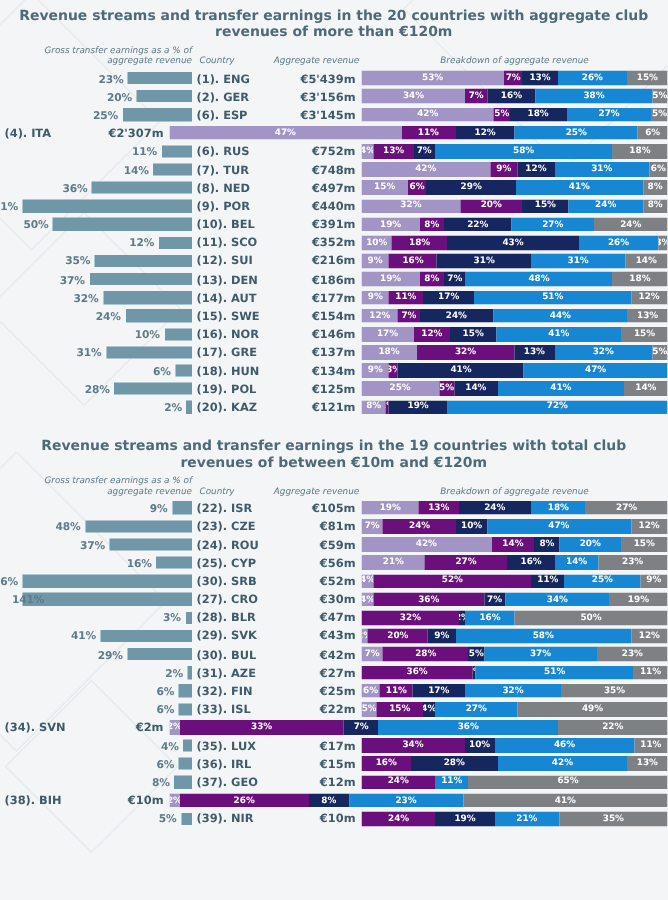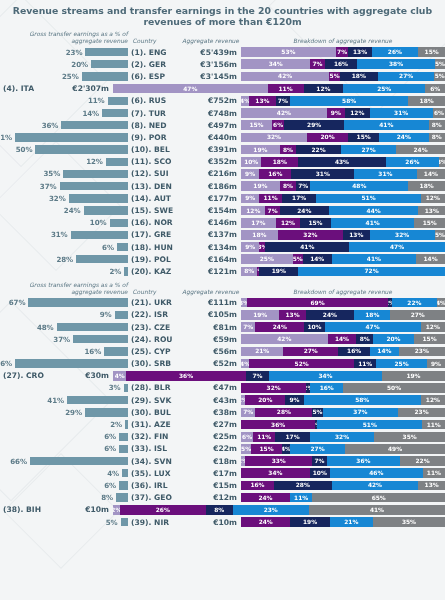--- a/index.html
+++ b/index.html
@@ -337,21 +337,21 @@
           <div class="seg s2" style="flex: 41 0 0px; background: rgb(22, 38, 94);">41%</div>
           <div class="seg s3" style="flex: 47 0 0px; background: rgb(23, 135, 212);">47%</div>
         </div>
       </div>
       <div class="row">
         <div class="c-bar">
           <span class="pct">28%</span>
           <span class="bar" style="width: 51.9px; background: rgb(111, 151, 168);"></span>
         </div>
         <div class="c-country">(19). POL</div>
-        <div class="c-rev">€164m</div>
+        <div class="c-rev">€125m</div>
         <div class="c-stack">
           <div class="seg s0" style="flex: 25 0 0px; background: rgb(162, 148, 196);">25%</div>
           <div class="seg s1" style="flex: 5 0 0px; background: rgb(107, 15, 124);">5%</div>
           <div class="seg s2" style="flex: 14 0 0px; background: rgb(22, 38, 94);">14%</div>
           <div class="seg s3" style="flex: 41 0 0px; background: rgb(23, 135, 212);">41%</div>
           <div class="seg s4" style="flex: 14 0 0px; background: rgb(126, 129, 132);">14%</div>
         </div>
       </div>
       <div class="row">
         <div class="c-bar">
@@ -362,46 +362,32 @@
         <div class="c-rev">€121m</div>
         <div class="c-stack">
           <div class="seg s0" style="flex: 8 0 0px; background: rgb(162, 148, 196);">8%</div>
           <div class="seg s1" style="flex: 1 0 0px; background: rgb(107, 15, 124);">1%</div>
           <div class="seg s2" style="flex: 19 0 0px; background: rgb(22, 38, 94);">19%</div>
           <div class="seg s3" style="flex: 72 0 0px; background: rgb(23, 135, 212);">72%</div>
         </div>
       </div>
     </div>
 
+  <div class="sec-title" id="title2">Revenue streams and transfer earnings in the 19 countries with total club revenues of between €10m and €120m</div>
 
   <div class="hdr">
     <div class="h-bar">Gross transfer earnings as a % of aggregate revenue</div>
     <div class="h-country">Country</div>
     <div class="h-rev">Aggregate revenue</div>
     <div class="h-break">Breakdown of aggregate revenue</div>
   </div>
 
   <div class="rows" id="rows2">
       <div class="row">
         <div class="c-bar">
-          <span class="pct">67%</span>
-          <span class="bar" style="width: 99.6px; background: rgb(111, 151, 168);"></span>
-        </div>
-        <div class="c-country">(21). UKR</div>
-        <div class="c-rev">€111m</div>
-        <div class="c-stack">
-          <div class="seg s0" style="flex: 3 0 0px; background: rgb(162, 148, 196);">3%</div>
-          <div class="seg s1" style="flex: 69 0 0px; background: rgb(107, 15, 124);">69%</div>
-          <div class="seg s2" style="flex: 2 0 0px; background: rgb(22, 38, 94);">2%</div>
-          <div class="seg s3" style="flex: 22 0 0px; background: rgb(23, 135, 212);">22%</div>
-          <div class="seg s4" style="flex: 4 0 0px; background: rgb(126, 129, 132);">4%</div>
-        </div>
-      </div>
-      <div class="row">
-        <div class="c-bar">
           <span class="pct">9%</span>
           <span class="bar" style="width: 13.4px; background: rgb(111, 151, 168);"></span>
         </div>
         <div class="c-country">(22). ISR</div>
         <div class="c-rev">€105m</div>
         <div class="c-stack">
           <div class="seg s0" style="flex: 19 0 0px; background: rgb(162, 148, 196);">19%</div>
           <div class="seg s1" style="flex: 13 0 0px; background: rgb(107, 15, 124);">13%</div>
           <div class="seg s2" style="flex: 24 0 0px; background: rgb(22, 38, 94);">24%</div>
           <div class="seg s3" style="flex: 18 0 0px; background: rgb(23, 135, 212);">18%</div>
@@ -462,20 +448,24 @@
         <div class="c-rev">€52m</div>
         <div class="c-stack">
           <div class="seg s0" style="flex: 4 0 0px; background: rgb(162, 148, 196);">4%</div>
           <div class="seg s1" style="flex: 52 0 0px; background: rgb(107, 15, 124);">52%</div>
           <div class="seg s2" style="flex: 11 0 0px; background: rgb(22, 38, 94);">11%</div>
           <div class="seg s3" style="flex: 25 0 0px; background: rgb(23, 135, 212);">25%</div>
           <div class="seg s4" style="flex: 9 0 0px; background: rgb(126, 129, 132);">9%</div>
         </div>
       </div>
       <div class="row">
+        <div class="c-bar" style="position: relative;">
+          <span class="pct" style="position: absolute; left: 8px;">141%</span>
+          <span class="bar" style="width: 113px; background: rgb(111, 151, 168);"></span>
+        </div>
         <div class="c-country">(27). CRO</div>
         <div class="c-rev">€30m</div>
         <div class="c-stack">
           <div class="seg s0" style="flex: 4 0 0px; background: rgb(162, 148, 196);">4%</div>
           <div class="seg s1" style="flex: 36 0 0px; background: rgb(107, 15, 124);">36%</div>
           <div class="seg s2" style="flex: 7 0 0px; background: rgb(22, 38, 94);">7%</div>
           <div class="seg s3" style="flex: 34 0 0px; background: rgb(23, 135, 212);">34%</div>
           <div class="seg s4" style="flex: 19 0 0px; background: rgb(126, 129, 132);">19%</div>
         </div>
       </div>
@@ -507,21 +497,21 @@
           <div class="seg s3" style="flex: 58 0 0px; background: rgb(23, 135, 212);">58%</div>
           <div class="seg s4" style="flex: 12 0 0px; background: rgb(126, 129, 132);">12%</div>
         </div>
       </div>
       <div class="row">
         <div class="c-bar">
           <span class="pct">29%</span>
           <span class="bar" style="width: 43.1px; background: rgb(111, 151, 168);"></span>
         </div>
         <div class="c-country">(30). BUL</div>
-        <div class="c-rev">€38m</div>
+        <div class="c-rev">€42m</div>
         <div class="c-stack">
           <div class="seg s0" style="flex: 7 0 0px; background: rgb(162, 148, 196);">7%</div>
           <div class="seg s1" style="flex: 28 0 0px; background: rgb(107, 15, 124);">28%</div>
           <div class="seg s2" style="flex: 5 0 0px; background: rgb(22, 38, 94);">5%</div>
           <div class="seg s3" style="flex: 37 0 0px; background: rgb(23, 135, 212);">37%</div>
           <div class="seg s4" style="flex: 23 0 0px; background: rgb(126, 129, 132);">23%</div>
         </div>
       </div>
       <div class="row">
         <div class="c-bar">
@@ -561,26 +551,22 @@
         <div class="c-rev">€22m</div>
         <div class="c-stack">
           <div class="seg s0" style="flex: 5 0 0px; background: rgb(162, 148, 196);">5%</div>
           <div class="seg s1" style="flex: 15 0 0px; background: rgb(107, 15, 124);">15%</div>
           <div class="seg s2" style="flex: 4 0 0px; background: rgb(22, 38, 94);">4%</div>
           <div class="seg s3" style="flex: 27 0 0px; background: rgb(23, 135, 212);">27%</div>
           <div class="seg s4" style="flex: 49 0 0px; background: rgb(126, 129, 132);">49%</div>
         </div>
       </div>
       <div class="row">
-        <div class="c-bar">
-          <span class="pct">66%</span>
-          <span class="bar" style="width: 98.1px; background: rgb(111, 151, 168);"></span>
-        </div>
         <div class="c-country">(34). SVN</div>
-        <div class="c-rev">€18m</div>
+        <div class="c-rev">€2m</div>
         <div class="c-stack">
           <div class="seg s0" style="flex: 2 0 0px; background: rgb(162, 148, 196);">2%</div>
           <div class="seg s1" style="flex: 33 0 0px; background: rgb(107, 15, 124);">33%</div>
           <div class="seg s2" style="flex: 7 0 0px; background: rgb(22, 38, 94);">7%</div>
           <div class="seg s3" style="flex: 36 0 0px; background: rgb(23, 135, 212);">36%</div>
           <div class="seg s4" style="flex: 22 0 0px; background: rgb(126, 129, 132);">22%</div>
         </div>
       </div>
       <div class="row">
         <div class="c-bar">

